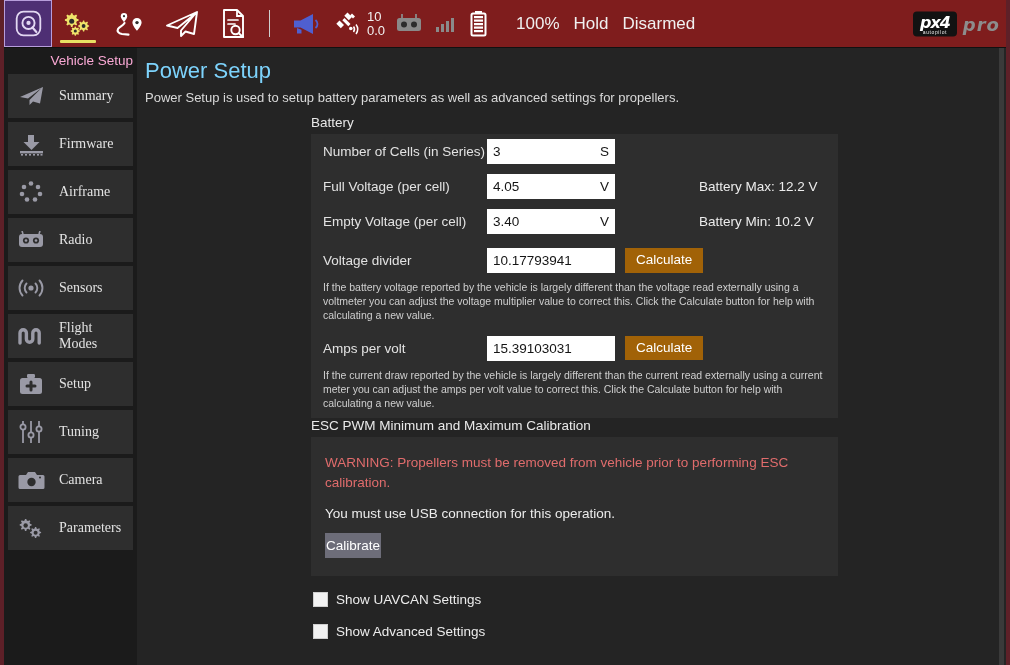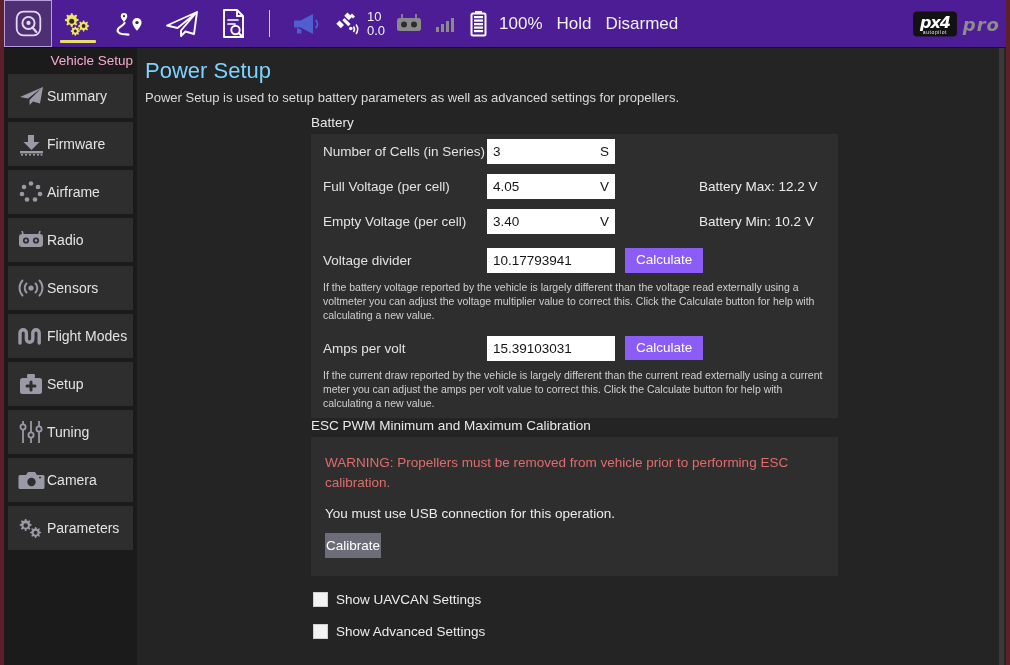--- a/index.html
+++ b/index.html
@@ -14,21 +14,21 @@
     width: 1010px; height: 665px;
     background: #222222;
     border-left: 4px solid #5e2028;
     border-right: 4px solid #5e2028;
     display: flex; flex-direction: column;
   }
 
   
   #toolbar {
     height: 48px; flex: 0 0 48px;
-    background: #4c1d95;
+    background: #7f1d1d;
     display: flex; align-items: stretch;
     border-bottom: 1px solid #111;
     position: relative;
   }
   .tb-btn {
     width: 52px; position: relative;
     display: flex; align-items: center; justify-content: center;
     flex: 0 0 auto;
   }
   .tb-btn.home { background: #4e2f74; border: 1px solid #b79ddb; width: 48px; }
@@ -41,21 +41,21 @@
   }
   .gps-wrap { display: flex; align-items: center; gap: 4px; padding-right: 4px; }
   .gps-nums {
     display: flex; flex-direction: column; line-height: 1.05;
     color: #f2f2f2; font-size: 13px;
   }
   .tb-text {
     color: #f0f0f0; font-size: 17px; display: flex; align-items: center;
     padding: 0 7px; white-space: nowrap;
   }
-  .batt-wrap { display: flex; align-items: center; gap: 4px; padding-left: 6px;}
+  .batt-wrap { display: flex; align-items: center; gap: 21px; padding-left: 6px;}
   #px4logo {
     position: absolute; right: 6px; top: 50%; transform: translateY(-50%);
     display: flex; align-items: center; gap: 6px;
   }
   .px4-badge {
     background: #121212; color: #fff; border-radius: 4px;
     padding: 3px 7px 2px 7px; line-height: 1;
     display: flex; flex-direction: column; align-items: center;
   }
   .px4-badge .m { font-size: 16px; font-weight: bold; font-style: italic;
@@ -77,23 +77,23 @@
     padding: 0 4px 0 4px;
     display: flex; flex-direction: column;
   }
   #sb-title {
     color: #f9a8d4; font-size: 13.5px; text-align: right;
     padding: 5px 0 6px 0; flex: 0 0 auto;
   }
   .sb-item {
     height: 44px; margin-bottom: 4px; flex: 0 0 44px;
     background: #2e2e2e;
-    display: flex; align-items: center; gap: 1px;
+    display: flex; align-items: center; gap: 13px;
     padding-left: 8px;
-    color: #e3e3e3; font-size: 14px;
+    color: #e3e3e3; font-size: 14px; font-family: Liberation Serif, serif;
   }
   .sb-item.active {
     background: #f7eda0; color: #1d1d1d;
     border: 2px solid #6d6420;
   }
   .sb-ico {
     width: 30px; height: 26px; flex: 0 0 30px;
     display: flex; align-items: center; justify-content: center;
   }
   .sb-ico svg { display: block; }
@@ -125,21 +125,21 @@
     width: 128px; height: 25px; flex: 0 0 128px;
     background: #ffffff; color: #151515; font-size: 13.5px;
     display: flex; align-items: center; justify-content: space-between;
     padding: 0 6px;
   }
   .fld .unit { color: #151515; }
   .side-stat {
     color: #ececec; font-size: 13.5px; margin-left: 84px; white-space: nowrap;
   }
   .btn {
-    background: #8b5cf6; color: #ffffff; font-size: 13.5px;
+    background: #a16207; color: #ffffff; font-size: 13.5px;
     padding: 4px 11px; margin-left: 10px;
     border: none; line-height: 1.25;
   }
   .helptext {
     color: #cfcfcf; font-size: 10.5px; line-height: 1.35;
     padding: 2px 12px 8px 12px; margin-left: 0;
   }
 
   .warn-panel { margin-left: 168px; width: 527px; background: #2e2e2e;
     padding: 16px 0 18px 0; }

